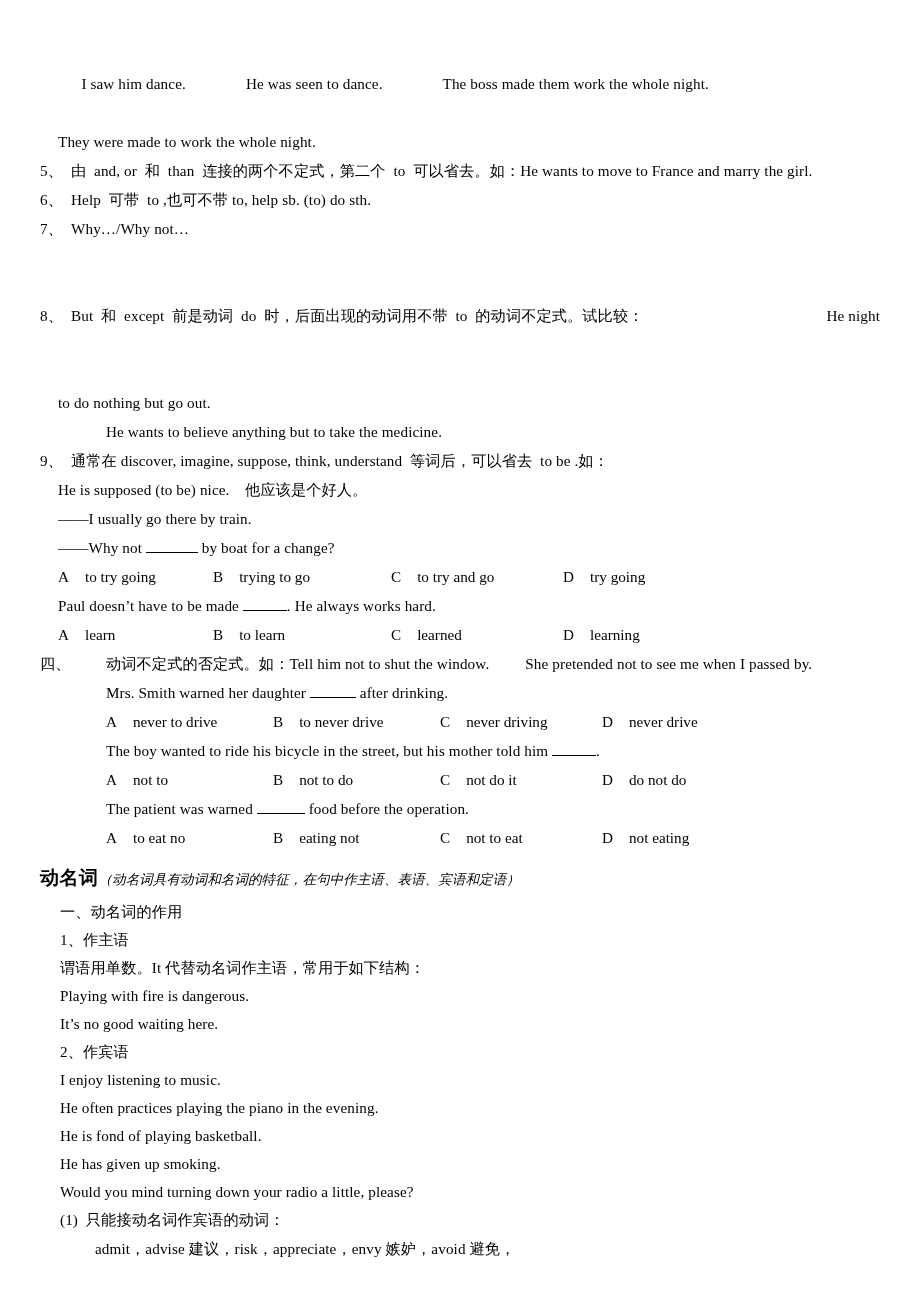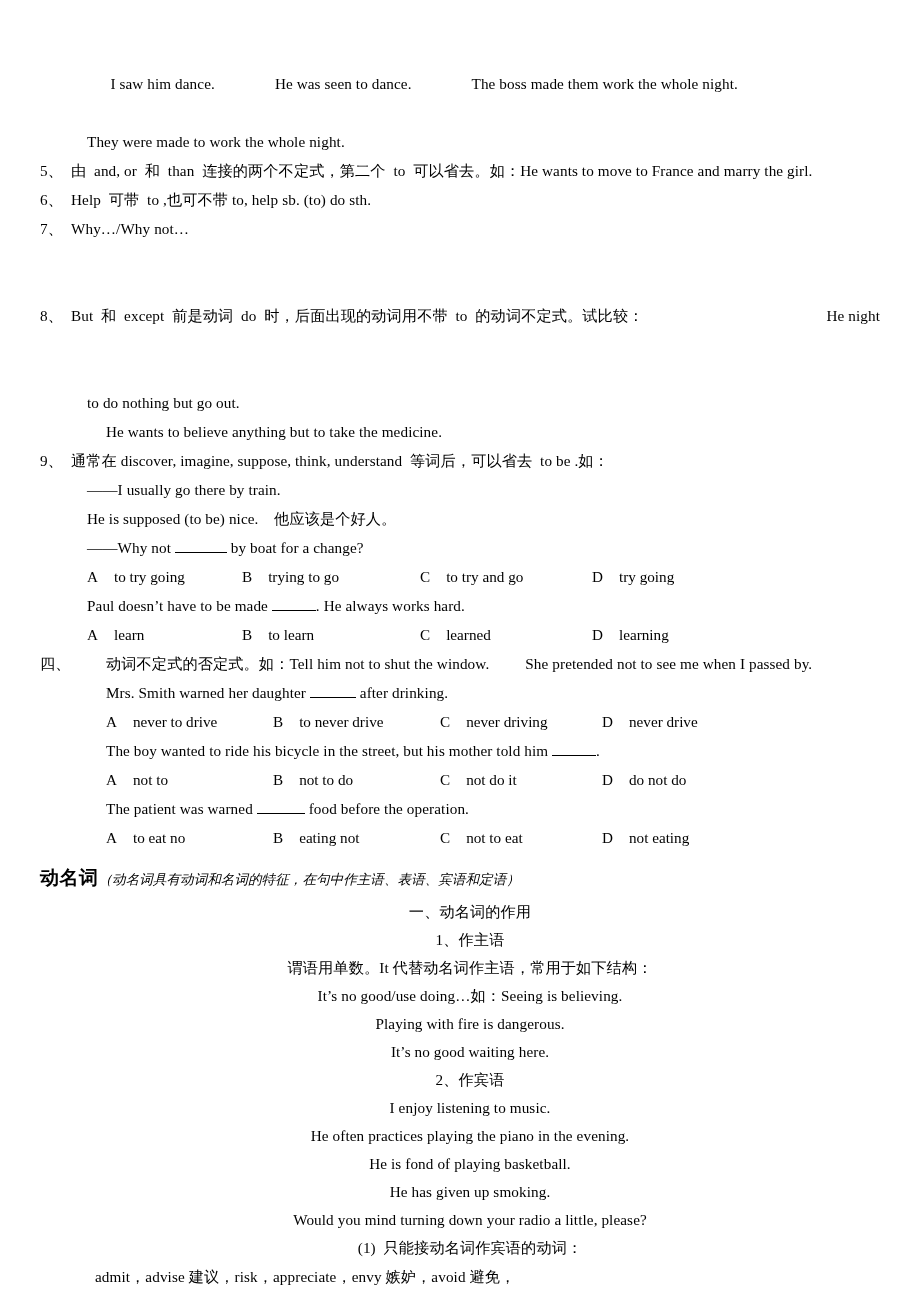--- a/index.html
+++ b/index.html
@@ -28,23 +28,23 @@
     width: 840px;
   }
   .ln {
     font-size: 15.2px;
     line-height: 29px;
     white-space: pre-wrap;
     letter-spacing: 0.1px;
   }
   
   .i0  { margin-left: 0px; }
-  .i2  { margin-left: 47px; }
+  .i2  { margin-left: 18px; }
   .i3  { margin-left: 66px; }
-  .i4  { margin-left: 20px; text-align: center; }
+  .i4  { margin-left: 20px; }
   .spread {
     display: flex;
     width: 100%;
     justify-content: space-between;
   }
   .num {
     display: inline-block;
     width: 31px;
   }
   .opt-row {
@@ -107,23 +107,23 @@
     <div class="ln i0">
       <div class="spread">
         <span><span class="num">8、</span><span>But  和  except  前是动词  do  时，后面出现的动词用不带  to  的动词不定式。试比较：</span></span>
         <span>He night</span>
       </div>
     </div>
     <div class="ln i2">to do nothing but go out.</div>
     <div class="ln i3">He wants to believe anything but to take the medicine.</div>
 
     <div class="ln i0"><span class="num">9、</span><span>通常在 discover, imagine, suppose, think, understand  等词后，可以省去  to be .如：</span></div>
+    <div class="ln i2">He is supposed (to be) nice.    他应该是个好人。</div>
+
     <div class="ln i2">——I usually go there by train.</div>
-
-    <div class="ln i2">He is supposed (to be) nice.    他应该是个好人。</div>
     <div class="ln i2"><span>——Why not</span> <span class="blank b1"></span> <span>by boat for a change?</span></div>
 
     <div class="opt-row i2">
       <span class="opt" style="width:155px"><span>A</span><span style="display:inline-block;width:16px"></span><span>to try going</span></span><span class="opt" style="width:178px"><span>B</span><span style="display:inline-block;width:16px"></span><span>trying to go</span></span><span class="opt" style="width:172px"><span>C</span><span style="display:inline-block;width:16px"></span><span>to try and go</span></span><span class="opt"><span>D</span><span style="display:inline-block;width:16px"></span><span>try going</span></span>
     </div>
 
     <div class="ln i2"><span>Paul doesn’t have to be made</span> <span class="blank b2"></span><span>. He always works hard.</span></div>
 
     <div class="opt-row i2">
       <span class="opt" style="width:155px"><span>A</span><span style="display:inline-block;width:16px"></span><span>learn</span></span><span class="opt" style="width:178px"><span>B</span><span style="display:inline-block;width:16px"></span><span>to learn</span></span><span class="opt" style="width:172px"><span>C</span><span style="display:inline-block;width:16px"></span><span>learned</span></span><span class="opt"><span>D</span><span style="display:inline-block;width:16px"></span><span>learning</span></span>
@@ -147,21 +147,20 @@
 
     <div class="opt-row" style="margin-left:66px">
       <span class="opt" style="width:167px"><span>A</span><span style="display:inline-block;width:16px"></span><span>to eat no</span></span><span class="opt" style="width:167px"><span>B</span><span style="display:inline-block;width:16px"></span><span>eating not</span></span><span class="opt" style="width:162px"><span>C</span><span style="display:inline-block;width:16px"></span><span>not to eat</span></span><span class="opt"><span>D</span><span style="display:inline-block;width:16px"></span><span>not eating</span></span>
     </div>
 
     <div class="heading"><span class="heading-main">动名词</span><span class="heading-paren">（动名词具有动词和名词的特征，在句中作主语、表语、宾语和定语）</span></div>
 
     <div class="ln tight i4">一、动名词的作用</div>
     <div class="ln tight i4">1、作主语</div>
     <div class="ln tight i4">谓语用单数。It 代替动名词作主语，常用于如下结构：</div>
-    <div class="ln tight i4">It’s no good/use doing…如：Seeing is believing.</div>
     <div class="ln tight i4">Playing with fire is dangerous.</div>
     <div class="ln tight i4">It’s no good waiting here.</div>
     <div class="ln tight i4">2、作宾语</div>
     <div class="ln tight i4">I enjoy listening to music.</div>
     <div class="ln tight i4">He often practices playing the piano in the evening.</div>
     <div class="ln tight i4">He is fond of playing basketball.</div>
     <div class="ln tight i4">He has given up smoking.</div>
     <div class="ln tight i4">Would you mind turning down your radio a little, please?</div>
 
     <div class="ln tight i4">(1)  只能接动名词作宾语的动词：</div>

